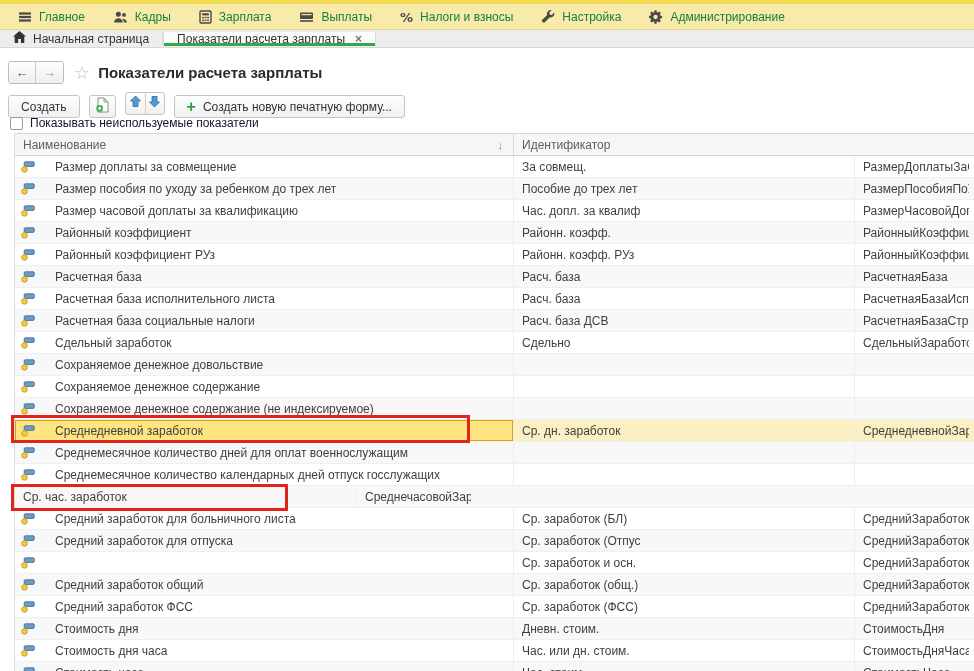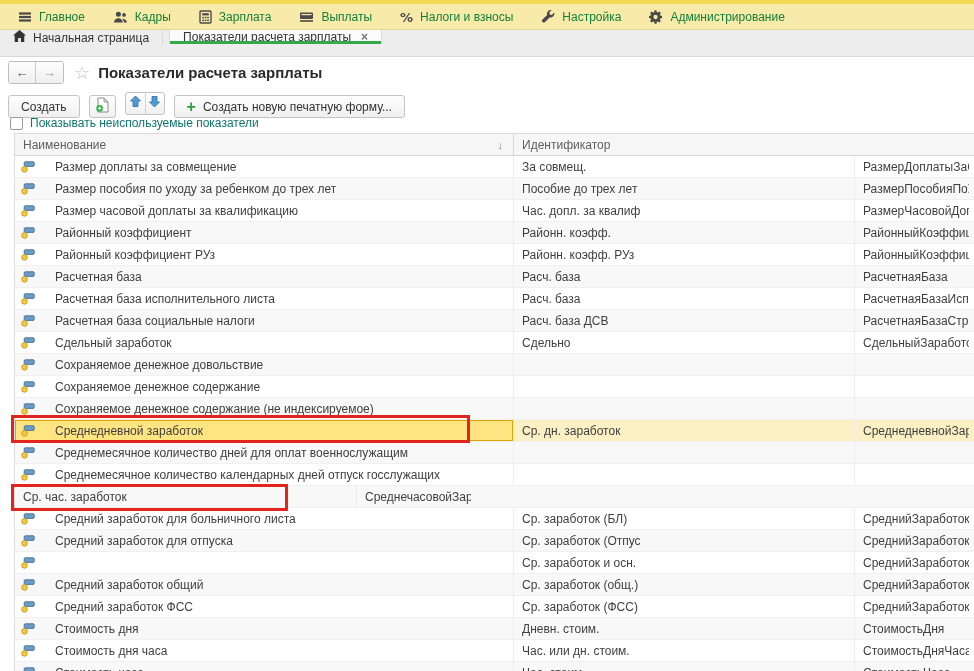--- a/index.html
+++ b/index.html
@@ -8,22 +8,22 @@
 
   
   .topstrip { height:4px; background:#F2DA52; }
   .menubar { height:26px; background:#F8EBA9; display:flex; align-items:center;
     padding-left:18px; gap:28px; border-bottom:1px solid #E6D78D; }
   .menu-item { display:flex; align-items:center; gap:7px; cursor:pointer; }
   .menu-item .mi-icon { display:flex; align-items:center; }
   .menu-item .mi-label { font-size:12px; color:#15803d; }
 
   
-  .tabbar { height:27px; background:#EDEDED; border-bottom:1px solid #D8D8D8;
-    display:flex; align-items:flex-start;gap:6px; }
+  .tabbar { height:18px; background:#EDEDED; border-bottom:1px solid #D8D8D8;
+    display:flex; align-items:center; }
   .tab { display:flex; align-items:center; gap:7px; padding:0 13px; font-size:12px;
     color:#333; border-right:1px solid #DBDBDB; position:relative; }
   .tab.active { background:#FBFBFB; border-left:1px solid #DBDBDB; }
   .tab.active::after { content:""; position:absolute; left:0; right:0; bottom:0;
     height:3px; background:#34A94B; }
   .tab .close-x { color:#777; font-size:12px; margin-left:3px; font-weight:bold; }
 
   
   .navrow { position:absolute; top:61px; left:8px; display:flex; align-items:center; }
   .histgroup { display:flex; border:1px solid #BDBDBD; border-radius:3px; overflow:hidden; }
@@ -42,21 +42,21 @@
   .btn.icononly { width:27px; padding:0; justify-content:center; }
   .arrowgroup { display:flex; border:1px solid #C4C4C4; border-radius:3px; overflow:hidden;
     height:23px; background:linear-gradient(#FEFEFE,#F0F0F0); }
   .arrowcell { width:19px; display:flex; align-items:center; justify-content:center; }
   .arrowcell + .arrowcell { border-left:1px solid #D2D2D2; }
   .plus-glyph { color:#28A23C; font-size:16px; font-weight:bold; margin-right:7px; line-height:1; }
 
   
   .checkrow { position:absolute; top:116px; left:10px; display:flex; align-items:center; gap:7px; }
   .checkbox { width:13px; height:13px; border:1px solid #9B9B9B; border-radius:2px; background:#fff; }
-  .checklabel { font-size:12px; color:#0f766e; }
+  .checklabel { font-size:12px; color:#0f172a; }
 
   
   .table { position:absolute; top:133px; left:14px; width:960px; border-left:1px solid #DCDCDC; }
   .thead { height:23px; background:#F6F6F6; border-top:1px solid #D9D9D9;
     border-bottom:1px solid #D2D2D2; display:flex; }
   .th { font-size:12px; color:#5f5f5f; display:flex; align-items:center; padding-left:8px;
     position:relative; }
   .th + .th { border-left:1px solid #D9D9D9; }
   .th .sort { position:absolute; right:10px; color:#8a8a8a; font-size:11px; }
   .col-name  { width:498px; }

